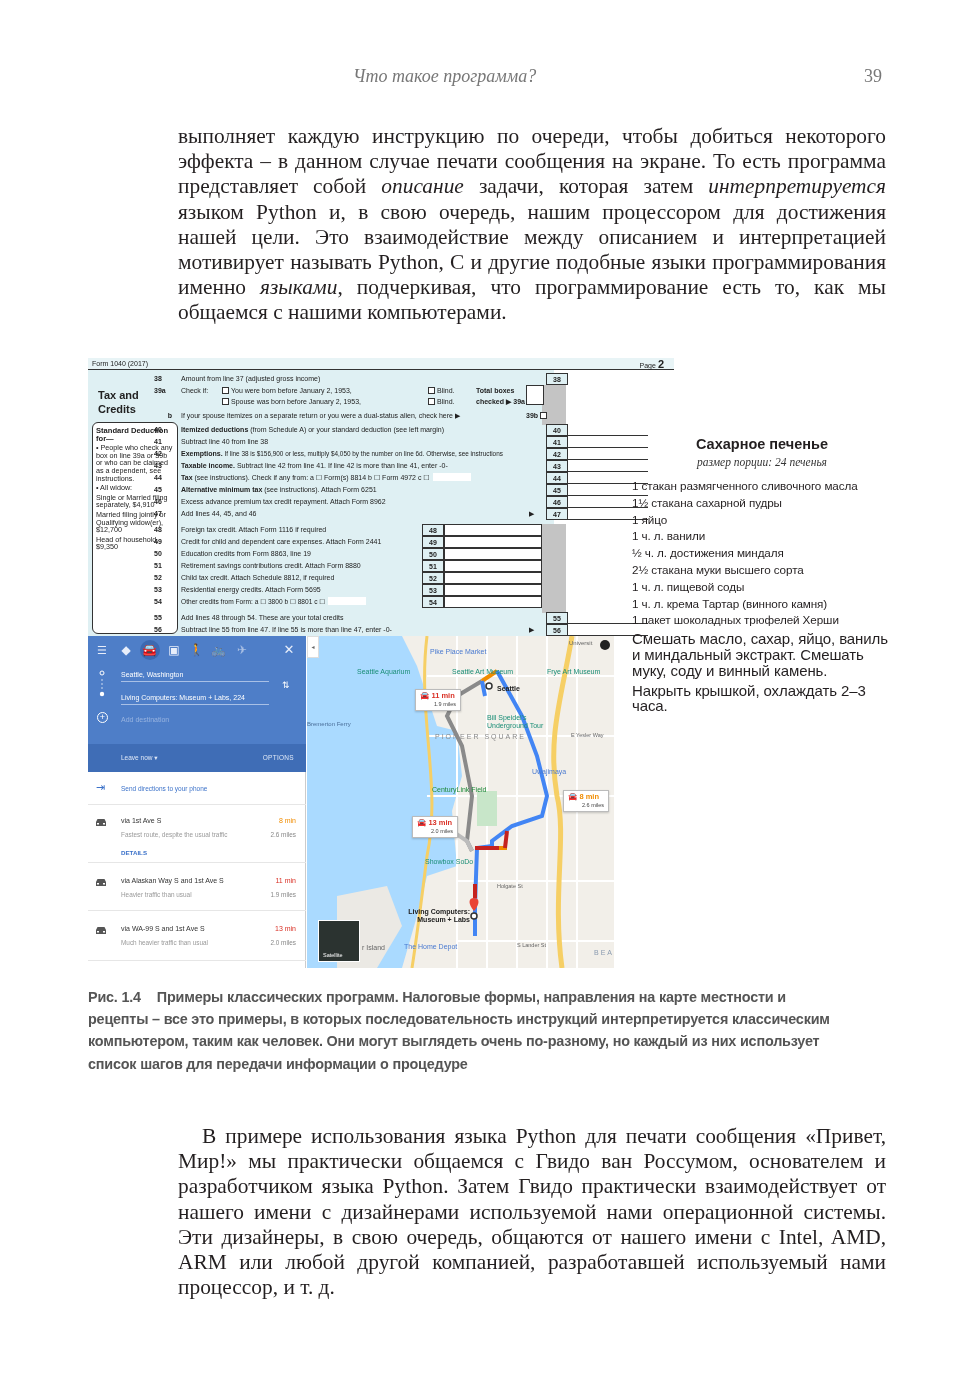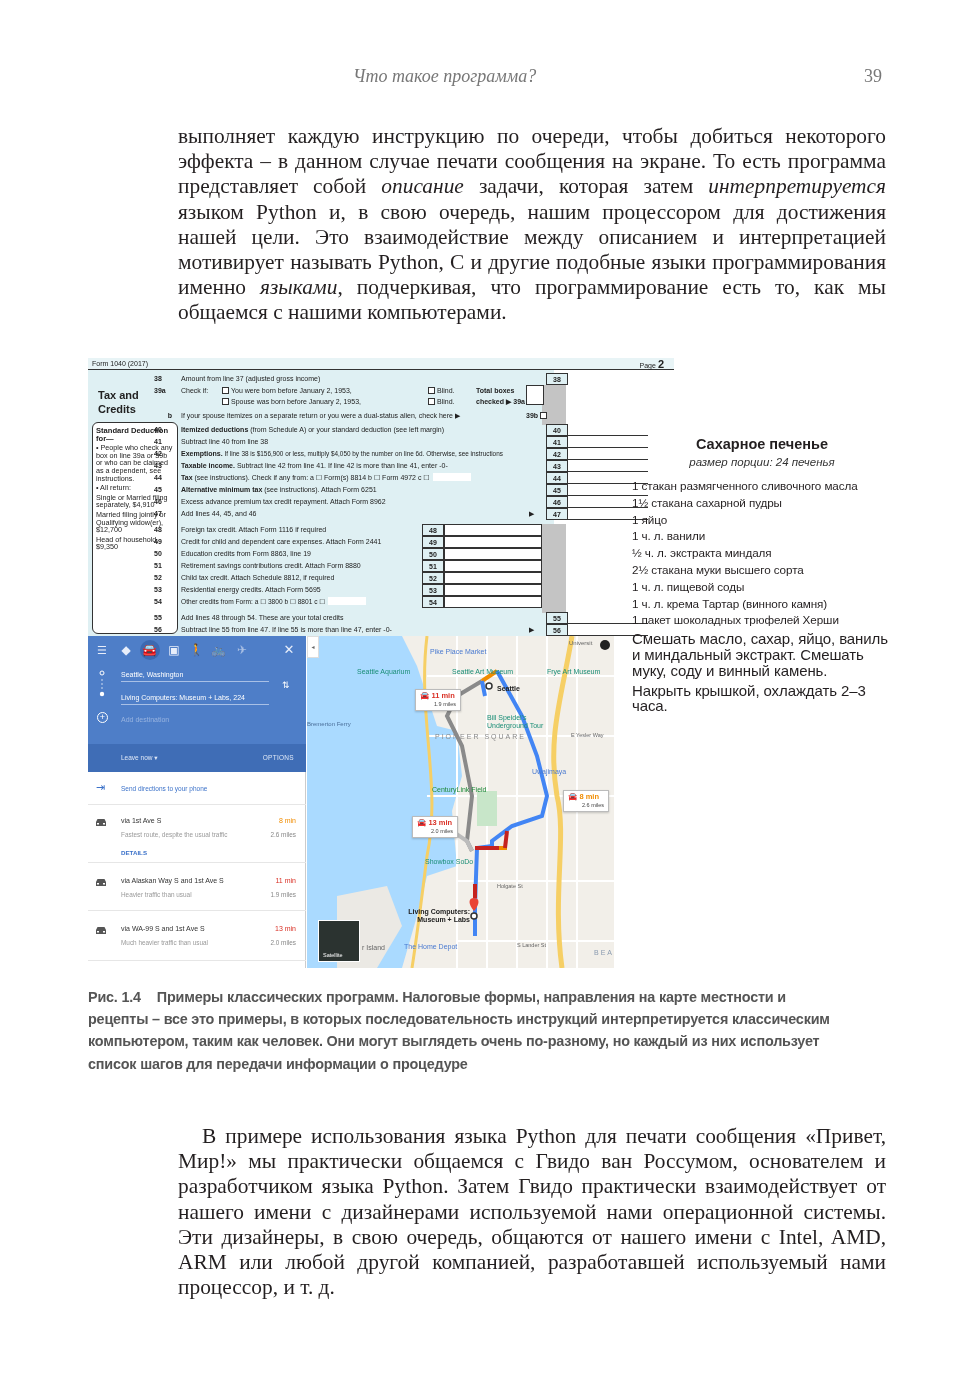--- a/index.html
+++ b/index.html
@@ -65,21 +65,21 @@
   .map-label { position: absolute; font-size: 7px; white-space: nowrap; }
   .eta { position: absolute; background: #fff; border: 1px solid #bbb; box-shadow: 0 1px 2px rgba(0,0,0,0.2); padding: 2px 4px; font-size: 7.5px; font-weight: bold; line-height: 8px; }
   .eta small { display: block; font-size: 5.5px; color: #444; font-weight: normal; margin-left: 14px; }
   .sat { position: absolute; left: 11px; top: 284px; width: 42px; height: 42px; background: #2b3330; border: 1px solid #fff; }
   .sat span { position: absolute; bottom: 3px; left: 4px; color: #fff; font-size: 5.5px; }
   .map-collapse { position: absolute; left: 0; top: 0; width: 12px; height: 22px; background: #fff; border: 1px solid #ddd; font-size: 6px; line-height: 20px; text-align: center; color: #666; }
 
   
   .recipe { position: absolute; left: 544px; top: 78px; width: 260px; font-family: "DejaVu Sans", sans-serif; color: #231f20; }
   .recipe-title { text-align: center; font-weight: bold; font-size: 14.5px; font-family: "Liberation Sans", sans-serif; }
-  .recipe-sub { text-align: center; font-style: italic; font-size: 11.5px; margin-top: 4px; color: #333; font-family: Liberation Sans, sans-serif; }
+  .recipe-sub { text-align: center; font-style: italic; font-size: 11.5px; margin-top: 4px; color: #333; font-family: Liberation Serif, serif; }
   .recipe-ings { margin-top: 10px; font-size: 11.7px; line-height: 16.8px; font-family: "Liberation Sans", sans-serif; letter-spacing: -0.1px; }
   .recipe-steps { margin-top: 2px; font-size: 15px; line-height: 15.8px; font-family: "Liberation Sans", sans-serif; letter-spacing: -0.1px; }
   .recipe-steps p { margin-bottom: 4px; }
 
   .caption { position: absolute; left: 88px; top: 986px; width: 760px; font-family: "Liberation Sans", sans-serif; font-weight: bold; font-size: 14.4px; line-height: 22.2px; color: #555; letter-spacing: -0.2px; }
   .caption .fig-no { margin-right: 16px; }
 </style>
 </head>
 <body>
 
@@ -100,21 +100,21 @@
       <span class="pg"><span>Page</span> <b>2</b></span>
     </div>
     <div class="tax-right-white"></div>
     <div class="tax-grey"></div>
     <div class="tax-grey2"></div>
     <div class="tax-section" style="width:60px;">Tax and Credits</div>
 
     <div class="sd-box">
       <div class="h">Standard Deduction for—</div>
       <div class="g">• People who check any box on line 39a or 39b or who can be claimed as a dependent, see instructions.</div>
-      <div class="g">• All return:</div>
+      <div class="g">• All widow:</div>
       <div class="g">Single or Married filing separately, $4,910</div>
       <div class="g">Married filing jointly or Qualifying widow(er), $12,700</div>
       <div class="g">Head of household, $9,350</div>
     </div>
 
     <div class="tax-row" style="top:15px;">
       <span class="num">38</span>
       <span class="desc">Amount from line 37 (adjusted gross income)</span>
       <span class="rnum">38</span>
     </div>
@@ -386,21 +386,21 @@
   </div>
 
   <div class="recipe">
     <div class="recipe-title">Сахарное печенье</div>
     <div class="recipe-sub">размер порции: 24 печенья</div>
     <div class="recipe-ings">
       <div>1 стакан размягченного сливочного масла</div>
       <div>1½ стакана сахарной пудры</div>
       <div>1 яйцо</div>
       <div>1 ч. л. ванили</div>
-      <div>½ ч. л. экстракта миндаля</div>
+      <div>½ ч. л. достижения миндаля</div>
       <div>2½ стакана муки высшего сорта</div>
       <div>1 ч. л. пищевой соды</div>
       <div>1 ч. л. крема Тартар (винного камня)</div>
       <div>1 пакет шоколадных трюфелей Херши</div>
     </div>
     <div class="recipe-steps">
       <p>Смешать масло, сахар, яйцо, ваниль и миндальный экстракт. Смешать муку, соду и винный камень.</p>
       <p>Накрыть крышкой, охлаждать 2–3 часа.</p>
     </div>
   </div>

